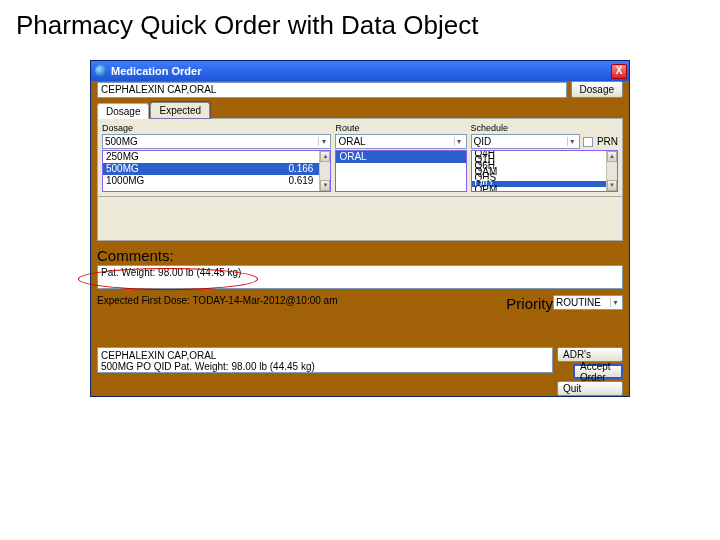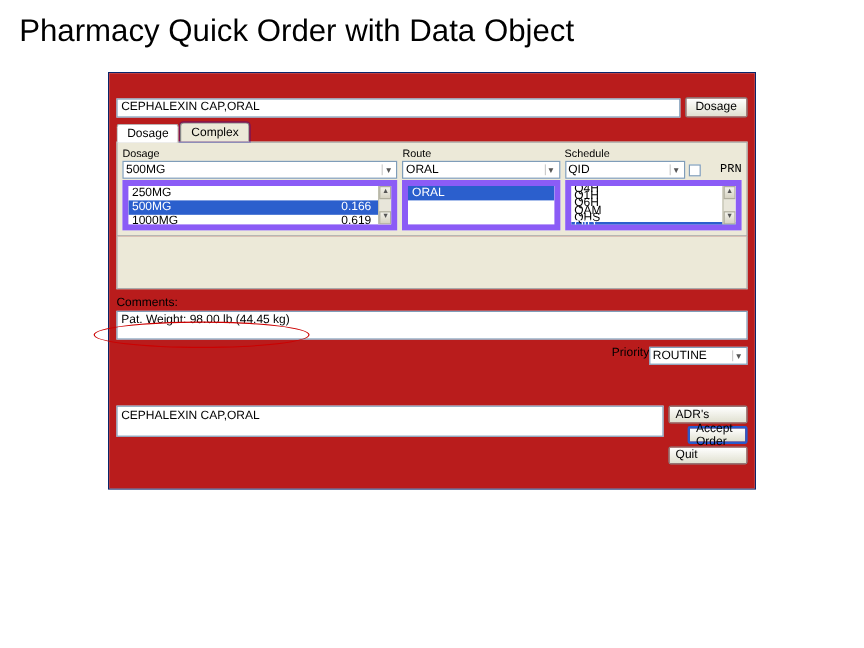--- a/index.html
+++ b/index.html
@@ -3,67 +3,73 @@
 <meta charset="utf-8">
 <style>
   * { box-sizing: border-box; margin: 0; padding: 0; }
   body { font-family: Tahoma, Arial, sans-serif; font-size: 10px; background: #fff; width: 720px; height: 540px; position: relative; }
   .slide-title { font-family: Arial, sans-serif; font-size: 26px; font-weight: normal; padding: 10px 16px 8px; color: #000; }
   .window { position: absolute; left: 90px; top: 60px; width: 540px; border: 1px solid #0a246a; background: #ece9d8; }
   .titlebar { height: 20px; background: linear-gradient(to bottom, #3e7cff 0%, #1d54d6 100%); display: flex; align-items: center; padding: 0 2px 0 4px; color: #fff; font-size: 11px; font-weight: bold; }
   .titlebar .globe { width: 12px; height: 12px; border-radius: 50%; background: radial-gradient(circle at 4px 4px, #9fe0ff, #2a7fd0 60%, #0a4a8a); margin-right: 4px; flex-shrink: 0; }
   .titlebar .spacer { flex: 1; }
   .close-btn { width: 16px; height: 15px; background: linear-gradient(to bottom, #f88 0%, #d22 100%); border: 1px solid #a00; border-radius: 2px; color: #fff; font-size: 10px; line-height: 12px; text-align: center; cursor: pointer; }
-  .content { padding: 20px 6px; background: #b91c1c; }
+  .content { padding: 0 6px; background: #a16207; }
   .row { display: flex; align-items: center; gap: 4px; margin-bottom: 4px; }
   .drug-input { flex: 1; height: 16px; border: 1px solid #7f9db9; background: #fff; padding: 0 3px; display: flex; align-items: center; font-size: 10px; }
   .btn { height: 17px; padding: 0 8px; border: 1px solid #888; background: linear-gradient(to bottom, #fff, #e0e0d0); font-size: 10px; display: flex; align-items: center; cursor: pointer; border-radius: 2px; }
   .btn.small { padding: 0 5px; height: 15px; font-size: 10px; }
   .tabstrip { display: flex; margin-top: 4px; }
   .tab { padding: 2px 8px; border: 1px solid #888; border-bottom: none; background: #ece9d8; font-size: 10px; margin-right: 1px; border-radius: 3px 3px 0 0; cursor: pointer; }
   .tab.active { background: #fff; border-color: #aaa; position: relative; top: 1px; }
   .tab.highlight { box-shadow: 0 0 0 1px rgba(0,0,200,0.3); }
   .panel-row { display: flex; gap: 4px; border: 1px solid #aaa; background: #ece9d8; padding: 4px; }
   .col { display: flex; flex-direction: column; }
   .col-label { font-size: 9px; margin-bottom: 1px; }
   .field { border: 1px solid #7f9db9; background: #fff; height: 15px; font-size: 10px; padding: 0 2px; display: flex; align-items: center; }
   .field .dd { margin-left: auto; width: 10px; text-align: center; color: #555; font-size: 8px; cursor: pointer; border-left: 1px solid #ccc; }
-  .listbox { border: 5px solid #8b5cf6; background: #fff; font-size: 10px; overflow: hidden; position: relative; }
+  .listbox { border: 1px solid #8b5cf6; background: #fff; font-size: 10px; overflow: hidden; position: relative; }
   .listbox .item { padding: 0 3px; height: 12px; line-height: 12px; white-space: nowrap; }
   .listbox .item.selected { background: #2b5fcd; color: #fff; }
   .scrollbar { position: absolute; right: 0; top: 0; bottom: 0; width: 11px; background: #e8e6da; border-left: 1px solid #c0c0b0; }
   .sb-btn { height: 11px; background: linear-gradient(to bottom,#f4f3ec,#d6d3c3); border: 1px solid #b0ae9e; font-size: 7px; line-height: 8px; text-align: center; color: #555; cursor: pointer; }
-  .check-row { display: flex; align-items: center; gap: 16px; font-size: 10px; font-family: Liberation Mono, monospace; }
+  .check-row { display: flex; align-items: center; gap: 4px; font-size: 10px; }
   .checkbox { width: 10px; height: 10px; border: 1px solid #7f9db9; background: #fff; cursor: pointer; }
-  .section-label { font-size: 10px; margin-top: 6px; margin-bottom: 1px; }
+  .section-label { font-size: 15px; margin-top: 6px; margin-bottom: 1px; }
   .comments-box { border: 1px solid #7f9db9; background: #fff; height: 24px; font-size: 10px; padding: 1px 3px; position: relative; }
   .ellipse { position: absolute; border: 1px solid #c00; border-radius: 50%; pointer-events: none; }
   .summary-box { border: 1px solid #7f9db9; background: #fff; height: 26px; font-size: 10px; padding: 2px 3px; flex: 1; margin-right: 4px; }
   .bottom-btns { display: flex; flex-direction: column; gap: 2px; width: 66px; }
   .accept { border: 2px solid #2a5acb; margin-left: 16px; }
   .lower-row { display: flex; align-items: stretch; margin-top: 6px; }
   .priority-block { display: flex; flex-direction: row; margin-left: auto; }
 </style>
 </head>
 <body>
 
 <div class="slide-title">Pharmacy Quick Order with Data Object</div>
 
 <div class="window">
+  <div class="titlebar">
+    <div class="globe"></div>
+    <span>Medication Order</span>
+    <div class="spacer"></div>
+    <div class="close-btn">X</div>
+  </div>
 
   <div class="content">
 
     <div class="row">
       <div class="drug-input">CEPHALEXIN CAP,ORAL</div>
       <div class="btn">Dosage</div>
     </div>
 
     <div class="tabstrip">
       <div class="tab active">Dosage</div>
-      <div class="tab highlight">Complex</div>
+      <div class="tab highlight">Expected</div>
     </div>
 
     <div class="panel-row">
 
       <div class="col" style="flex:1.4">
         <div class="col-label">Dosage</div>
         <div class="field">
           <span>500MG</span>
           <span class="dd">▾</span>
         </div>
@@ -124,35 +130,39 @@
     </div>
 
     <div style="height:44px; border-left:1px solid #aaa; border-right:1px solid #aaa; border-bottom:1px solid #aaa; background:#ece9d8;"></div>
 
     <div class="section-label">Comments:</div>
     <div class="comments-box">
       <span>Pat. Weight: 98.00 lb (44.45 kg)</span>
     </div>
 
     <div style="display:flex; margin-top:6px; align-items:flex-start;">
+      <div style="font-size:10px;">
+        <span>Expected First Dose: </span><span>TODAY-14-Mar-2012@10:00 am</span>
+      </div>
       <div class="priority-block">
         <div class="section-label" style="margin-top:0">Priority</div>
-        <div class="field" style="width:82px">
+        <div class="field" style="width:70px">
           <span>ROUTINE</span>
           <span class="dd">▾</span>
         </div>
       </div>
     </div>
 
 
     <div style="height:28px;"></div>
 
     <div class="lower-row">
       <div class="summary-box">
         <div>CEPHALEXIN CAP,ORAL</div>
+        <div>500MG PO QID Pat. Weight: 98.00 lb (44.45 kg)</div>
       </div>
       <div class="bottom-btns">
         <div class="btn small">ADR's</div>
         <div class="btn small accept">Accept Order</div>
         <div class="btn small">Quit</div>
       </div>
     </div>
 
   </div>
 </div>

